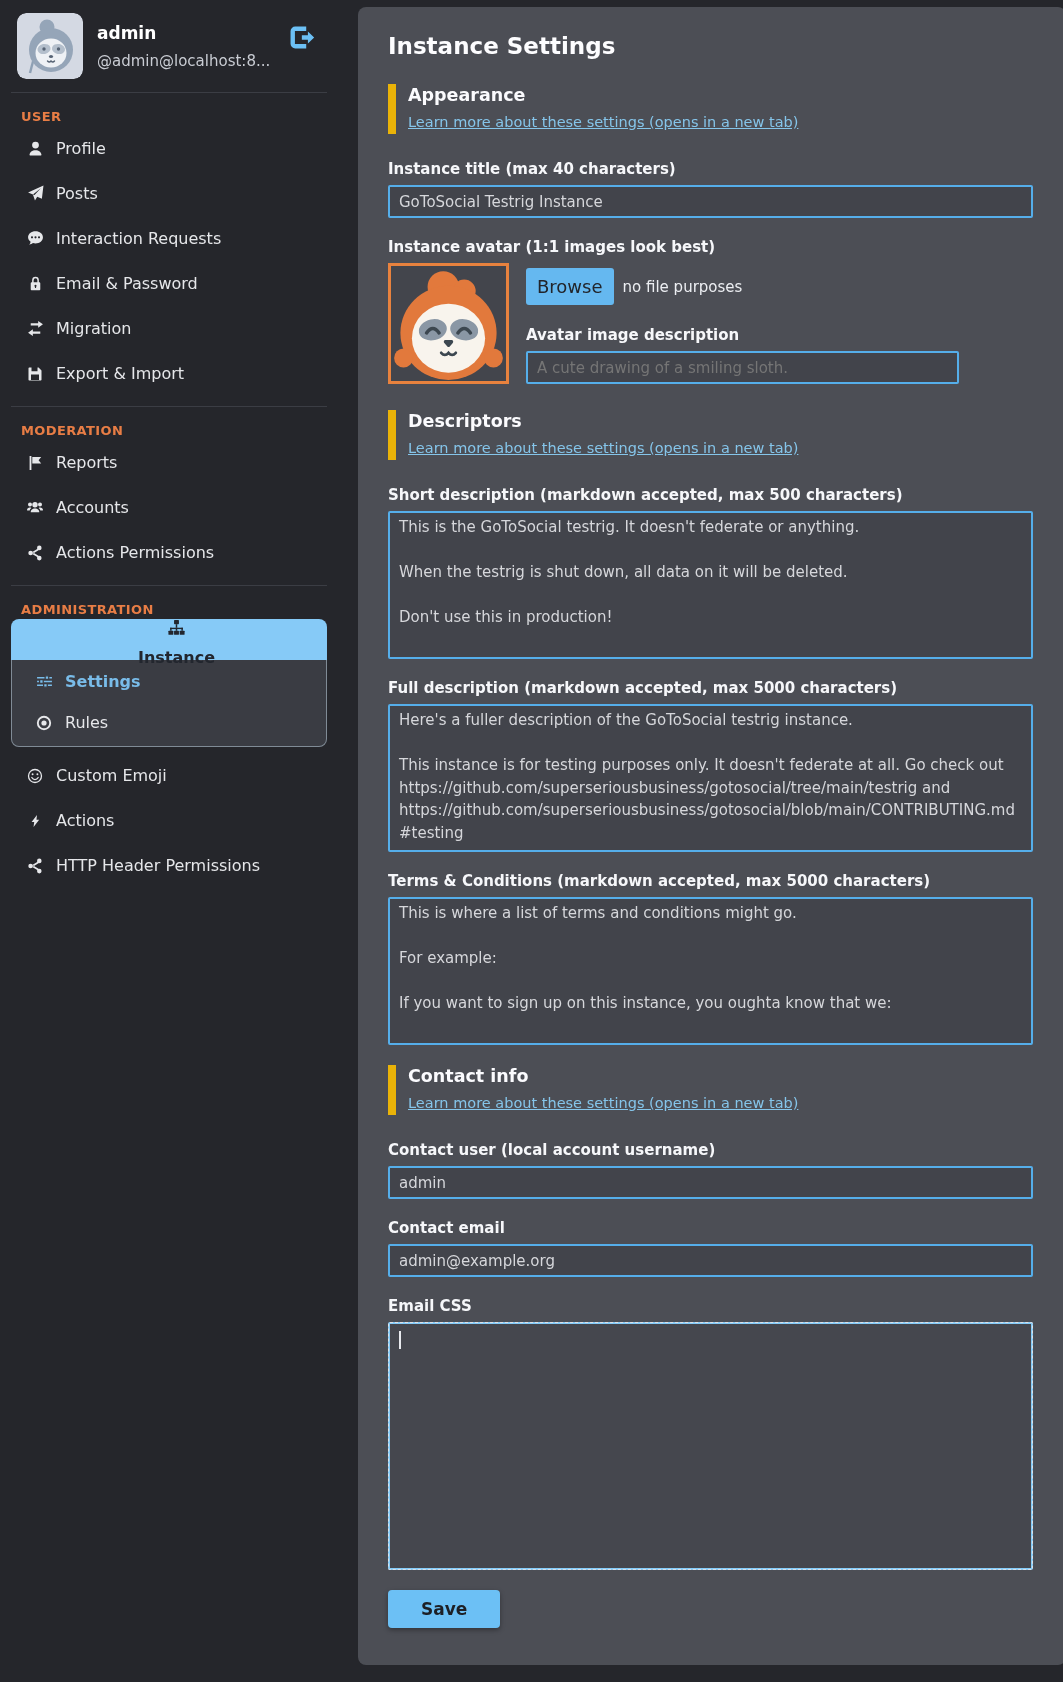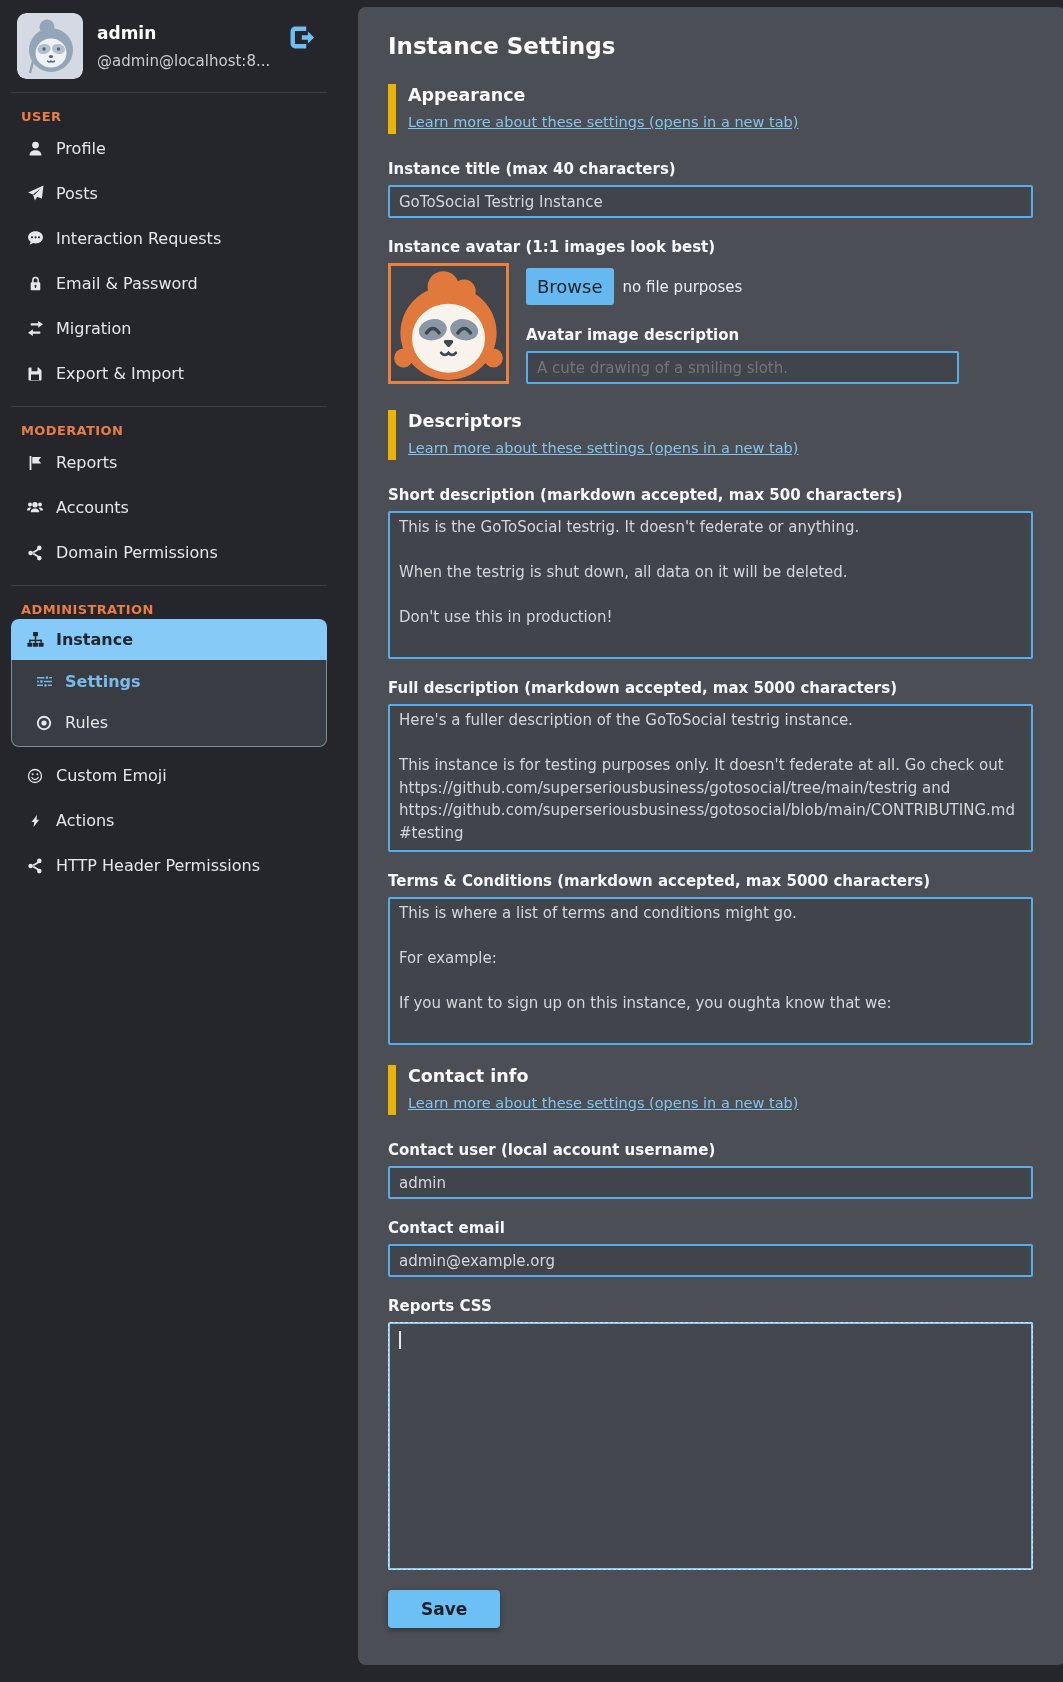--- a/index.html
+++ b/index.html
@@ -13,21 +13,21 @@
   .user-name{font-size:17px;font-weight:bold;color:#ffffff;margin-bottom:9px;}
   .user-handle{font-size:15px;color:#c9ccd3;white-space:nowrap;}
   .logout{flex:none;display:flex;align-items:center;cursor:pointer;padding-bottom:18px;}
   .divider{border:none;border-top:1px solid #3b3d44;margin:0 0 0 11px;}
   .divider.mt{margin-top:10px;}
   .cat{color:#e87d45;font-weight:bold;font-size:13px;letter-spacing:.03em;margin:16px 0 2px 21px;}
   .side-item{display:flex;align-items:center;height:45px;padding-left:26px;gap:12px;font-size:16px;color:#e6e7ea;cursor:pointer;text-decoration:none;}
   .ic{width:18px;display:flex;justify-content:center;align-items:center;flex:none;}
   .ic svg{display:block;}
   .active-block{margin-left:11px;margin-bottom:6px;}
-  .active-head{display:flex;align-items:center;height:41px;padding-left:15px;gap:12px;background:#86caf7;color:#22262e;font-weight:bold;font-size:16px;border-radius:8px 8px 0 0;cursor:pointer;}
+  .active-head{display:flex;align-items:center;height:41px;padding-left:15px;gap:12px;background:#86caf7;color:#22262e;font-weight:bold;font-size:16px;border-radius:8px 8px 0 0;cursor:pointer;flex-direction:column;}
   .submenu{background:#3a3c43;border:1px solid rgba(186,204,218,.55);border-top:none;border-radius:0 0 8px 8px;padding:1px 0 3px;}
   .sub-item{display:flex;align-items:center;height:41px;padding-left:23px;gap:12px;font-size:16px;color:#e6e7ea;cursor:pointer;}
   .sub-item.current{color:#79bce9;font-weight:bold;}
 
   
   .main{position:absolute;left:358px;top:7px;width:708px;height:1658px;box-sizing:border-box;background:#4c4e55;border-radius:8px;padding:26px 33px 30px 30px;color:#f4f5f8;}
   h1.title{font-size:23px;margin:0 0 25px;color:#fdfdff;font-weight:bold;}
   .section-head{border-left:8px solid #eab308;padding:1px 0 3px 12px;margin:10px 0 26px;}
   .section-head h2{margin:0 0 7px;font-size:17.5px;color:#fbfbfe;font-weight:bold;}
   .learn-link{color:#85c5ea;font-size:14.5px;text-decoration:underline;cursor:pointer;}
@@ -157,21 +157,21 @@
     </a>
     <a class="side-item">
       <span class="ic">
           <svg width="16" height="16" viewBox="0 0 16 16" fill="currentColor">
             <circle cx="12.3" cy="2.9" r="2.3"></circle>
             <circle cx="3.6" cy="8" r="2.3"></circle>
             <circle cx="12.3" cy="13.1" r="2.3"></circle>
             <path d="M5.3 6.9 11 3.6l.9 1.5-5.7 3.3zM5.3 9.1 11 12.4l.9-1.5-5.7-3.3z"></path>
           </svg>
         </span>
-      <span>Domain Permissions</span>
+      <span>Actions Permissions</span>
     </a>
 
     <hr class="divider mt">
     <div class="cat">ADMINISTRATION</div>
 
     <div class="active-block">
       <div class="active-head">
         <span class="ic">
             <svg width="17" height="17" viewBox="0 0 16 16" fill="currentColor">
               <rect x="5.7" y="1" width="4.6" height="3.9" rx=".6"></rect>
@@ -328,21 +328,21 @@
       <label>Contact user (local account username)</label>
       <input class="txt" type="text" value="admin" style="">
     </div>
 
     <div class="field">
       <label>Contact email</label>
       <input class="txt" type="text" value="admin@example.org" style="">
     </div>
 
     <div class="field">
-      <label>Reports CSS</label>
+      <label>Email CSS</label>
       <div class="css-wrap">
         <textarea class="txt css-box" style=""></textarea>
         <span class="caret"></span>
       </div>
     </div>
 
     <button class="save-btn">Save</button>
   </main>
 </div>
 

